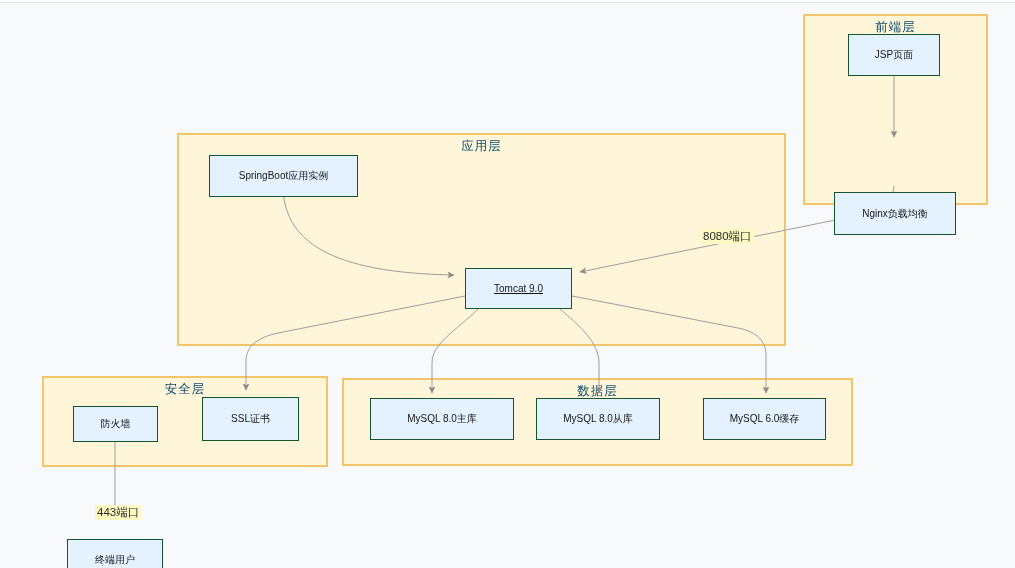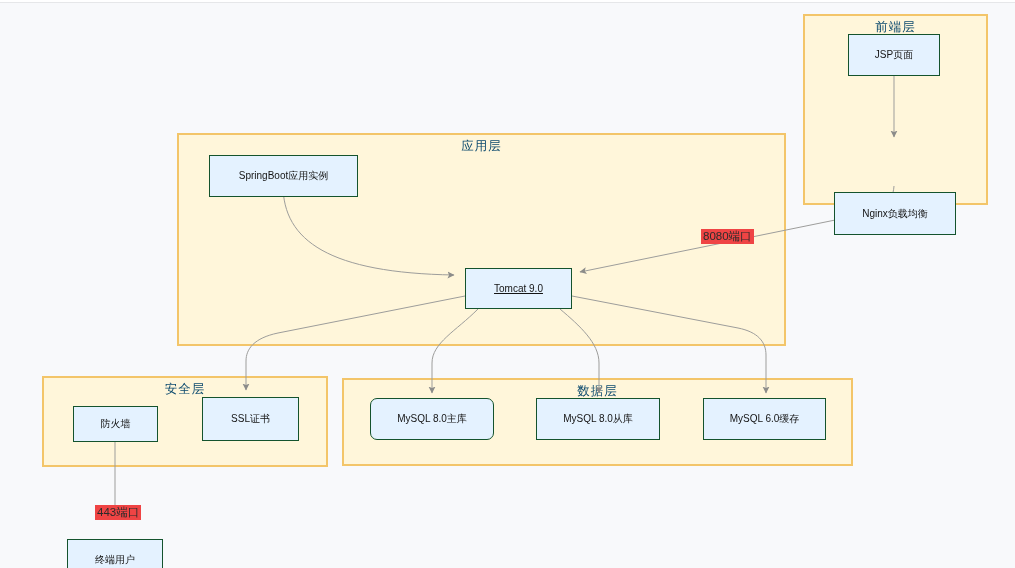--- a/index.html
+++ b/index.html
@@ -34,21 +34,21 @@
     display:flex;align-items:center;justify-content:center;
     font-size:10px;color:#141414;
     text-align:center;
     white-space:nowrap;
   }
   .edges{position:absolute;left:0;top:0;width:1015px;height:566px;pointer-events:none;}
   .edges path{pointer-events:stroke;}
   .edge{fill:none;stroke:#9d9d9b;stroke-width:1;}
   .edge-label{
     position:absolute;
-    background:#ef4444;
+    background:#fef9c3;
     color:#2b2b2b;
     font-size:11.5px;
     padding:1px 2px;
     line-height:13px;
     white-space:nowrap;
   }
 </style>
 </head>
 <body>
 
@@ -91,21 +91,21 @@
   <div class="node" style="left:834px;top:153px;width:122px;height:43px;margin-top:36px;">Nginx负载均衡</div>
 
   <div class="node" style="left:209px;top:152px;width:149px;height:42px;">SpringBoot应用实例</div>
 
   <div class="node" style="left:465px;top:265px;width:107px;height:41px;text-decoration:underline;">Tomcat 9.0</div>
 
   <div class="node" style="left:73px;top:403px;width:85px;height:36px;">防火墙</div>
 
   <div class="node" style="left:202px;top:394px;width:97px;height:44px;">SSL证书</div>
 
-  <div class="node" style="left:370px;top:395px;width:124px;height:42px;border-radius:7px;">MySQL 8.0主库</div>
+  <div class="node" style="left:370px;top:395px;width:144px;height:42px;">MySQL 8.0主库</div>
 
   <div class="node" style="left:536px;top:395px;width:124px;height:42px;">MySQL 8.0从库</div>
 
   <div class="node" style="left:703px;top:395px;width:123px;height:42px;">MySQL 6.0缓存</div>
 
   <div class="node" style="left:67px;top:536px;width:96px;height:42px;">终端用户</div>
 
   <div class="edge-label" style="left:701px;top:226px;">8080端口</div>
 
   <div class="edge-label" style="left:95px;top:502px;">443端口</div>

